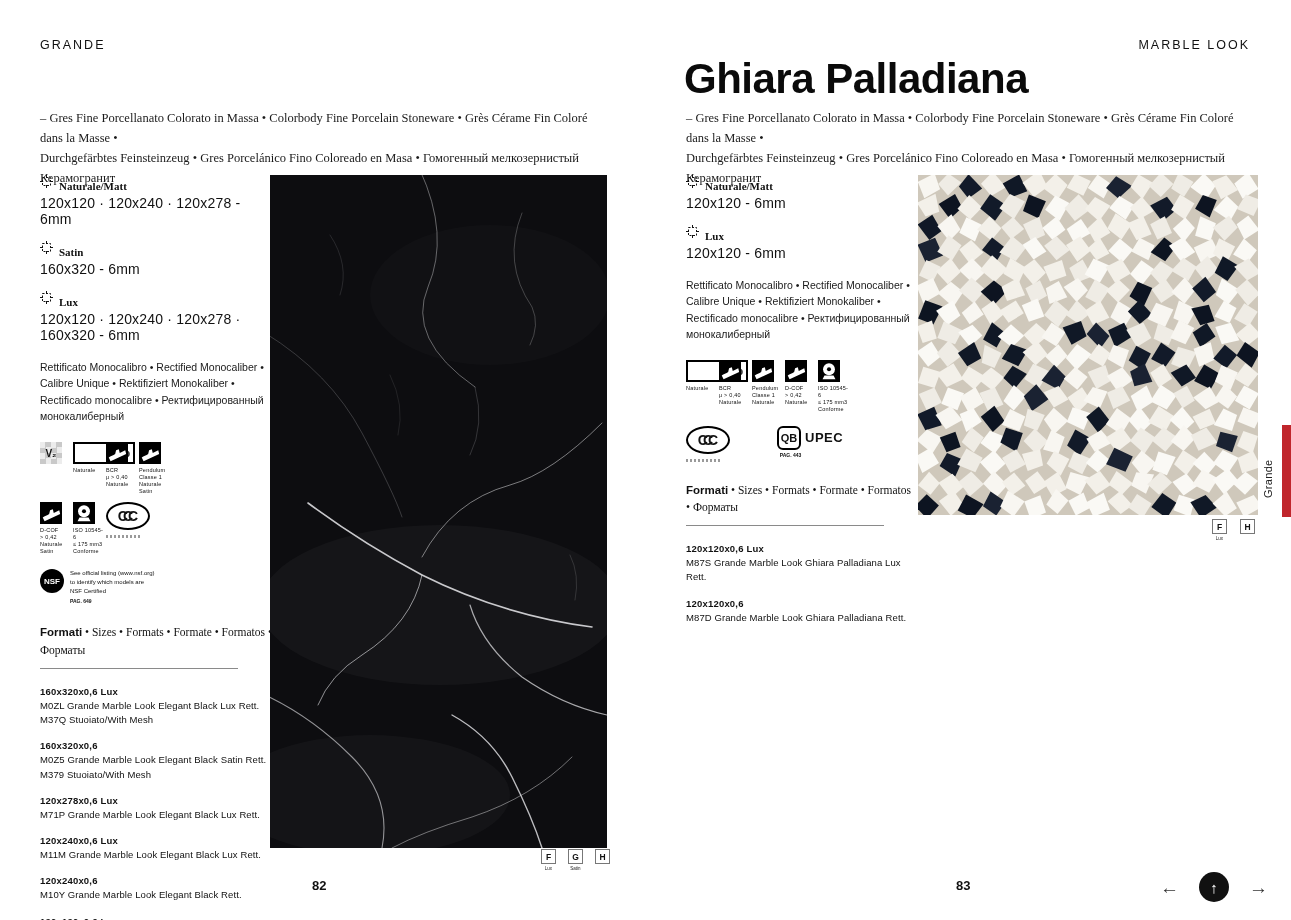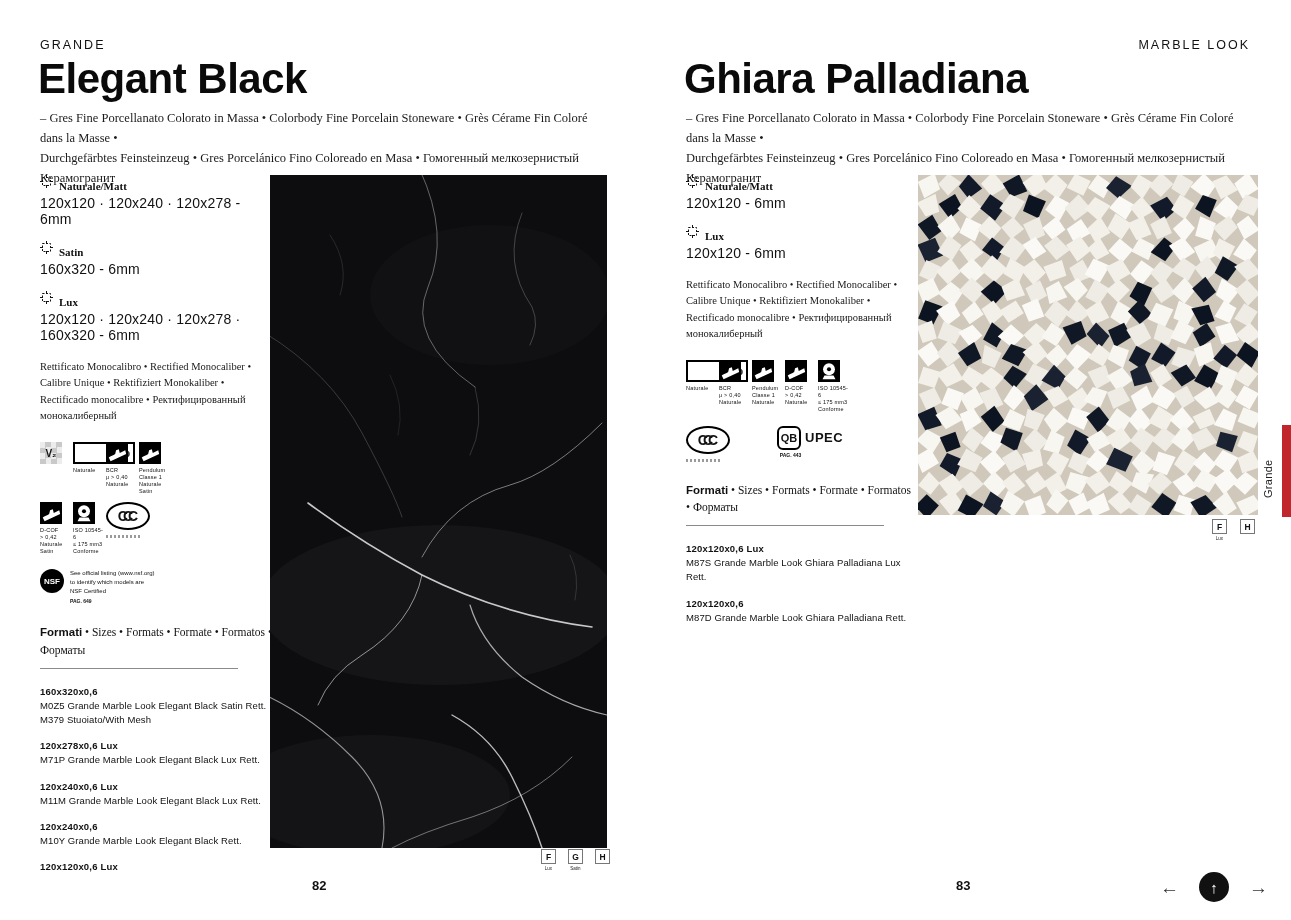--- a/index.html
+++ b/index.html
@@ -8,21 +8,21 @@
   .abs{position:absolute;}
   .cat{font-size:12.5px;letter-spacing:2px;font-weight:500;color:#111;}
   .title{font-size:42px;font-weight:700;letter-spacing:-0.5px;color:#0a0a0a;line-height:1;}
   .subtitle{font-family:"Liberation Serif",serif;font-size:12.5px;line-height:1.6;color:#1a1a1a;
             white-space:pre-line;width:568px;}
   .col{width:232px;}
   .finish{margin-bottom:13px;}
   .finish-head{display:flex;align-items:flex-end;gap:6px;font-family:Liberation Serif, serif;}
   .finish-name{font-size:11px;font-weight:700;}
   .finish-sizes{font-size:14px;margin-top:3px;letter-spacing:0.2px;}
-  .rect-note{font-family:Liberation Serif, serif;font-size:10.5px;line-height:1.55;color:#1a1a1a;
+  .rect-note{font-family:Liberation Sans, sans-serif;font-size:10.5px;line-height:1.55;color:#1a1a1a;
              margin:16px 0 18px 0;}
   .cert-row{display:flex;margin-bottom:6px;}
   .cert{flex:0 0 auto;width:33px;}
   .cert-box{width:22px;height:22px;background:#000;position:relative;}
   .cert-box.light{background:#fff;border:2px solid #000;width:18px;height:18px;
                   display:flex;align-items:center;justify-content:center;font-weight:700;font-size:9.5px;padding-left:40px;}
   .cert-box.checker{background:conic-gradient(#c9c9c9 25%,#ececec 0 50%,#c9c9c9 0 75%,#ececec 0) 0 0/11px 11px;
                     display:flex;align-items:center;justify-content:center;font-weight:700;font-size:10px;color:#111;border:0;}
   .cert-lbl{font-size:5.5px;line-height:1.3;margin-top:3px;white-space:pre-line;letter-spacing:0.2px;}
   .ccc{width:44px;height:28px;border:2px solid #000;border-radius:50%;
@@ -60,21 +60,20 @@
   .nav-circle{width:30px;height:30px;border-radius:50%;background:#111;color:#fff;display:flex;
               align-items:center;justify-content:center;font-size:15px;cursor:pointer;}
   .photo{display:block;}
 </style>
 </head>
 <body>
 
 <div id="stage">
 
   <div class="abs cat" style="left:40px;top:38px;">GRANDE</div>
-  <div class="abs title" style="left:38px;top:58px;">Elegant Black</div>
   <div class="abs subtitle" style="left:40px;top:108px;">– Gres Fine Porcellanato Colorato in Massa  •  Colorbody Fine Porcelain Stoneware  •  Grès Cérame Fin Coloré dans la Masse  •
 Durchgefärbtes Feinsteinzeug  •  Gres Porcelánico Fino Coloreado en Masa  •  Гомогенный мелкозернистый Керамогранит</div>
 
   <div class="abs col" style="left:40px;top:174px;">
 
     <div class="finish">
       <div class="finish-head">
         <span>
           <svg width="13" height="13" viewBox="0 0 13 13">
               <rect x="2.5" y="2.5" width="8" height="8" fill="none" stroke="#111" stroke-width="1" stroke-dasharray="2 1.5"></rect>
@@ -192,20 +191,25 @@
         <div class="nsf-pag">PAG. 649</div>
       </div>
     </div>
 
     <div class="formats-head">
       <b>Formati</b><span> • Sizes • Formats • Formate • Formatos • Форматы</span>
     </div>
     <div class="rule"></div>
 
     <div class="products">
+      <div class="product">
+        <div class="p-size">160x320x0,6 Lux</div>
+        <div class="p-desc">M0ZL Grande Marble Look Elegant Black Lux Rett.
+M37Q Stuoiato/With Mesh</div>
+      </div>
       <div class="product">
         <div class="p-size">160x320x0,6</div>
         <div class="p-desc">M0Z5 Grande Marble Look Elegant Black Satin Rett.
 M379 Stuoiato/With Mesh</div>
       </div>
       <div class="product">
         <div class="p-size">120x278x0,6 Lux</div>
         <div class="p-desc">M71P Grande Marble Look Elegant Black Lux Rett.</div>
       </div>
       <div class="product">

